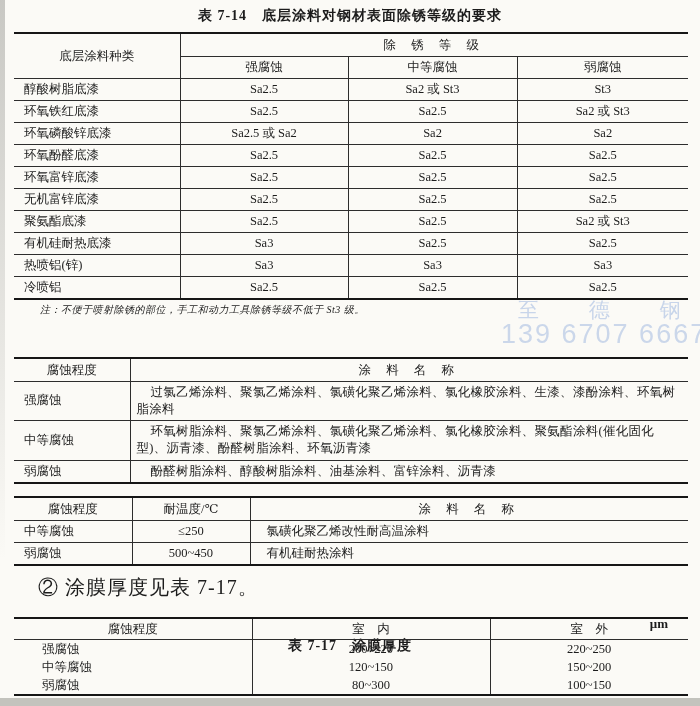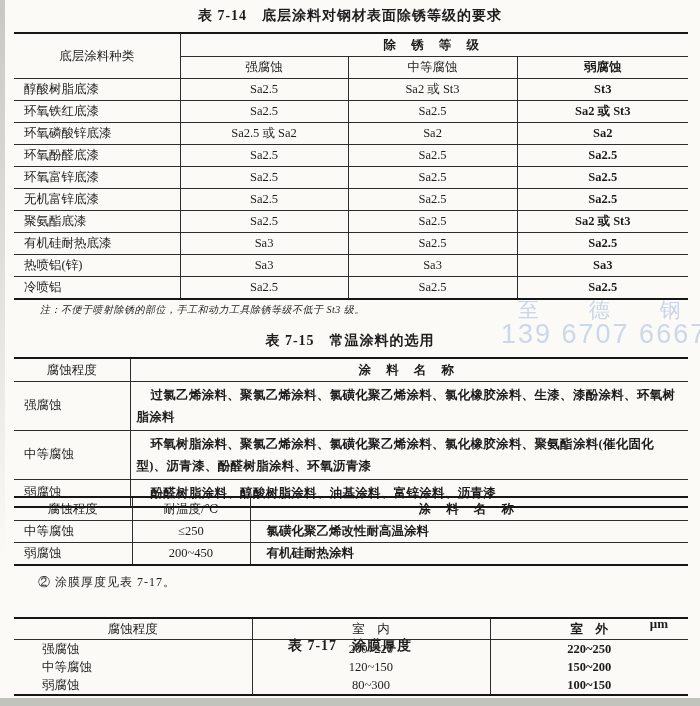--- a/index.html
+++ b/index.html
@@ -33,32 +33,32 @@
   }
   table{ width:100%; border-collapse:collapse; table-layout:fixed; }
   td,th{
     border-right:1px solid #2d2d2d;
     border-bottom:1px solid #2d2d2d;
     font-size:12.5px; font-weight:normal;
     text-align:center; vertical-align:middle;
     padding:0 4px; line-height:1.45;
     overflow:hidden; white-space:nowrap;
   }
-  td:last-child, th:last-child{ border-right:none;font-weight:bold; }
+  td:last-child, th:last-child{ border-right:none; }
   tr:last-child td, tr:last-child th{ border-bottom:none; }
   .row-h{ height:22px; }
   .cell-left{ text-align:left; padding-left:10px; }
   .coat-cell{
     text-align:left; padding:2px 6px; text-indent:14px;
-    white-space:normal; line-height:22px; letter-spacing:.3px;
+    white-space:normal; line-height:17px; letter-spacing:.3px;
   }
   .group-head{ letter-spacing:6px; }
   .no-hline td{ border-bottom:none; }
   .note-line{ position:absolute; font-size:10px; letter-spacing:.5px;font-style:italic; }
-  .para{ position:absolute; font-size:12px; letter-spacing:1px;text-align:right; }
+  .para{ position:absolute; font-size:20px; letter-spacing:1px;text-align:right; }
   .unit{ position:absolute; font-size:13px; }
   .wm{ position:absolute; color:#b7c9e6; font-family:"Liberation Sans","DejaVu Sans",sans-serif; }
   .wm-name{ top:296px; left:518px; font-size:21px; letter-spacing:22px; opacity:.75; white-space:nowrap; }
   .wm-phone{ top:319px; left:501px; font-size:27px; letter-spacing:2px; opacity:.7; white-space:nowrap; }
   .t17-left{ text-align:left; padding-left:28px; }
 </style>
 </head>
 <body>
 
 <div class="page">
@@ -147,21 +147,20 @@
       </tr>
     </tbody>
       </table>
   </div>
 
   <div class="note-line" style="top:303px; left:40px;">注：不便于喷射除锈的部位，手工和动力工具除锈等级不低于 St3 级。</div>
 
   <div class="wm wm-name">至 德 钢 业</div>
   <div class="wm wm-phone">139 6707 6667</div>
 
-  <div class="tbl-title" style="top:332px;">表 7-15　常温涂料的选用</div>
 
   <div class="tbl-wrap" style="top:357px;">
     <table>
       <colgroup>
           <col style="width:116px">
           <col style="width:558px">
         </colgroup>
       <tbody>
           <tr class="row-h">
         <th>腐蚀程度</th>
@@ -197,21 +196,21 @@
         <th>耐温度/℃</th>
         <th class="group-head">涂  料  名  称</th>
       </tr>
       <tr class="row-h">
         <td class="cell-left">中等腐蚀</td>
         <td>≤250</td>
         <td class="cell-left" style="padding-left:16px;">氯磺化聚乙烯改性耐高温涂料</td>
       </tr>
       <tr class="row-h">
         <td class="cell-left">弱腐蚀</td>
-        <td>200~450</td>
+        <td>500~450</td>
         <td class="cell-left" style="padding-left:16px;">有机硅耐热涂料</td>
       </tr>
     </tbody>
       </table>
   </div>
 
   <div class="para" style="top:574px; left:38px;">② 涂膜厚度见表 7-17。</div>
 
   <div class="tbl-title" style="top:598px;margin-top:39px;">表 7-17　涂膜厚度</div>
   <div class="unit" style="top:616px; right:32px;font-weight:bold;">μm</div>

